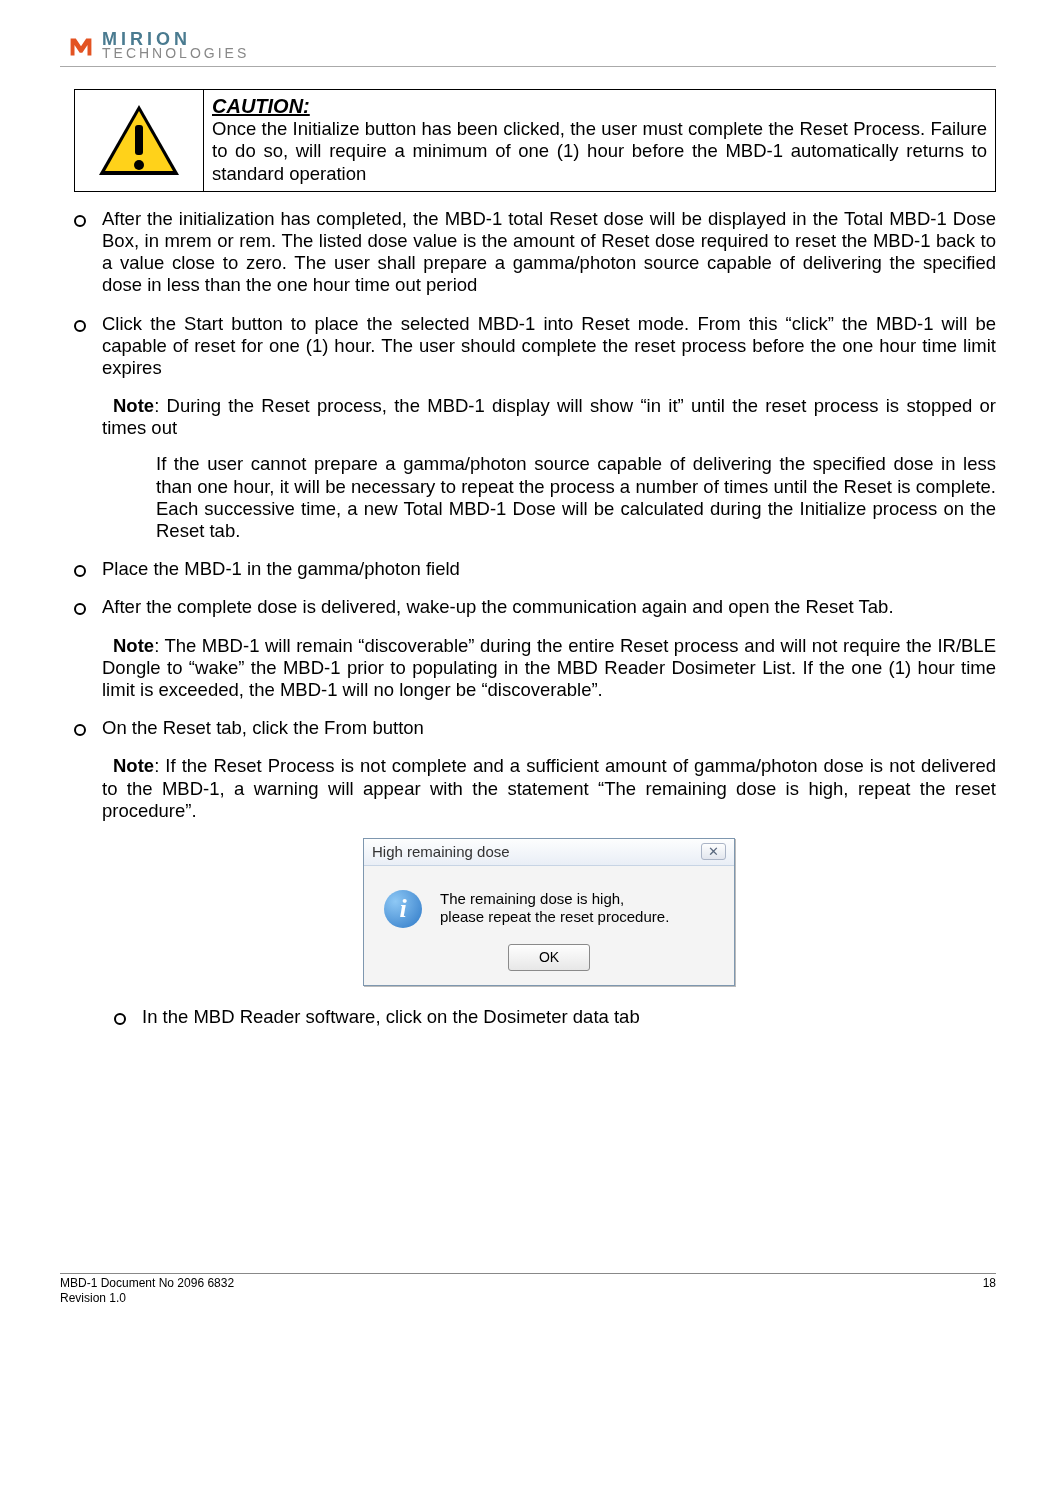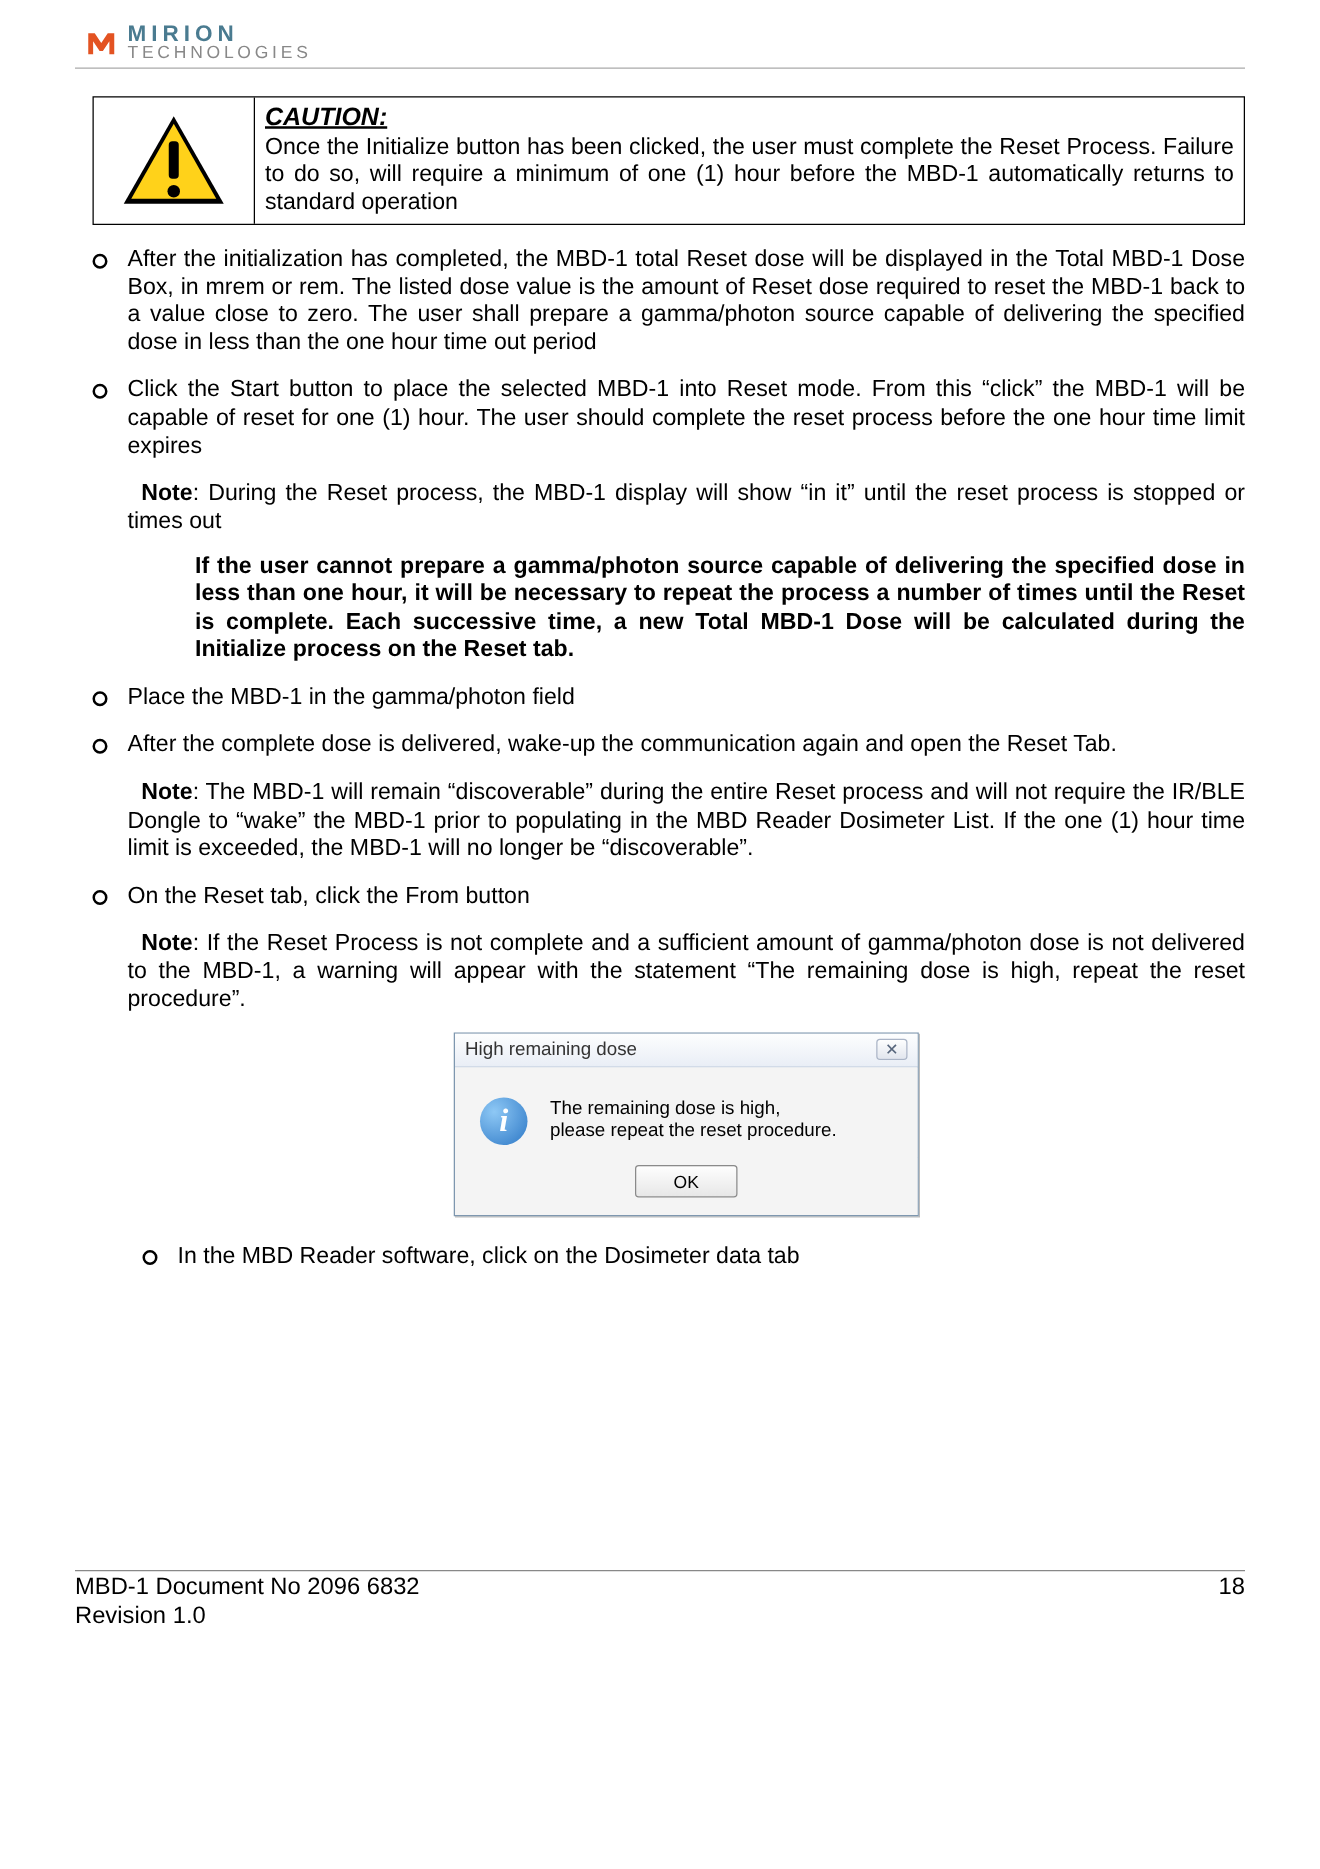--- a/index.html
+++ b/index.html
@@ -7,21 +7,21 @@
     margin: 0;
     padding: 0;
     color: #000;
     font-size: 18.5px;
     line-height: 1.2;
   }
   .page {
     width: 1056px;
     height: 1323px;
     box-sizing: border-box;
-    padding: 18px 60px 0 60px;
+    padding: 30px 60px 0 60px;
     position: relative;
   }
   .header-row {
     display: flex;
     align-items: center;
     padding-bottom: 6px;
     border-bottom: 1.5px solid #aaa;
     margin-bottom: 22px;
     padding-left: 8px;
   }
@@ -110,21 +110,21 @@
     height: 8px;
     border: 2.5px solid #000;
     border-radius: 50%;
     display: block;
   }
   .note-block {
     margin-top: 16px;
     text-align: justify;
   }
   .note-label { font-weight:700;margin-left:11px; }
-  .note-para2 { margin-top: 14px; padding-left: 54px; font-weight: bold; }
+  .note-para2 { margin-top: 14px; padding-left: 54px; }
 
   
   .dialog-wrap { display:flex; justify-content:center; margin: 16px 0 20px 0;}
   .dialog {
     width: 370px;
     border: 1px solid #7e97af;
     background: #f5f5f5;
     box-shadow: 1px 1px 0 #bbb;
     font-size: 15px;
   }
@@ -180,21 +180,21 @@
     content:"";
     position:absolute; left:-28px; top:7px;
     width:8px; height:8px; border:2.5px solid #000; border-radius:50%;
   }
 
   .footer {
     position:absolute;
     left:60px; right:60px; bottom:18px;
     border-top:1px solid #888;
     padding-top:2px;
-    font-size:19px;
+    font-size:12px;
     display:flex; justify-content:space-between;
   }
   .footer .left { display:flex; flex-direction:column; }
 </style>
 </head>
 <body>
 
 <div class="page">
 
   <div class="header-row">

